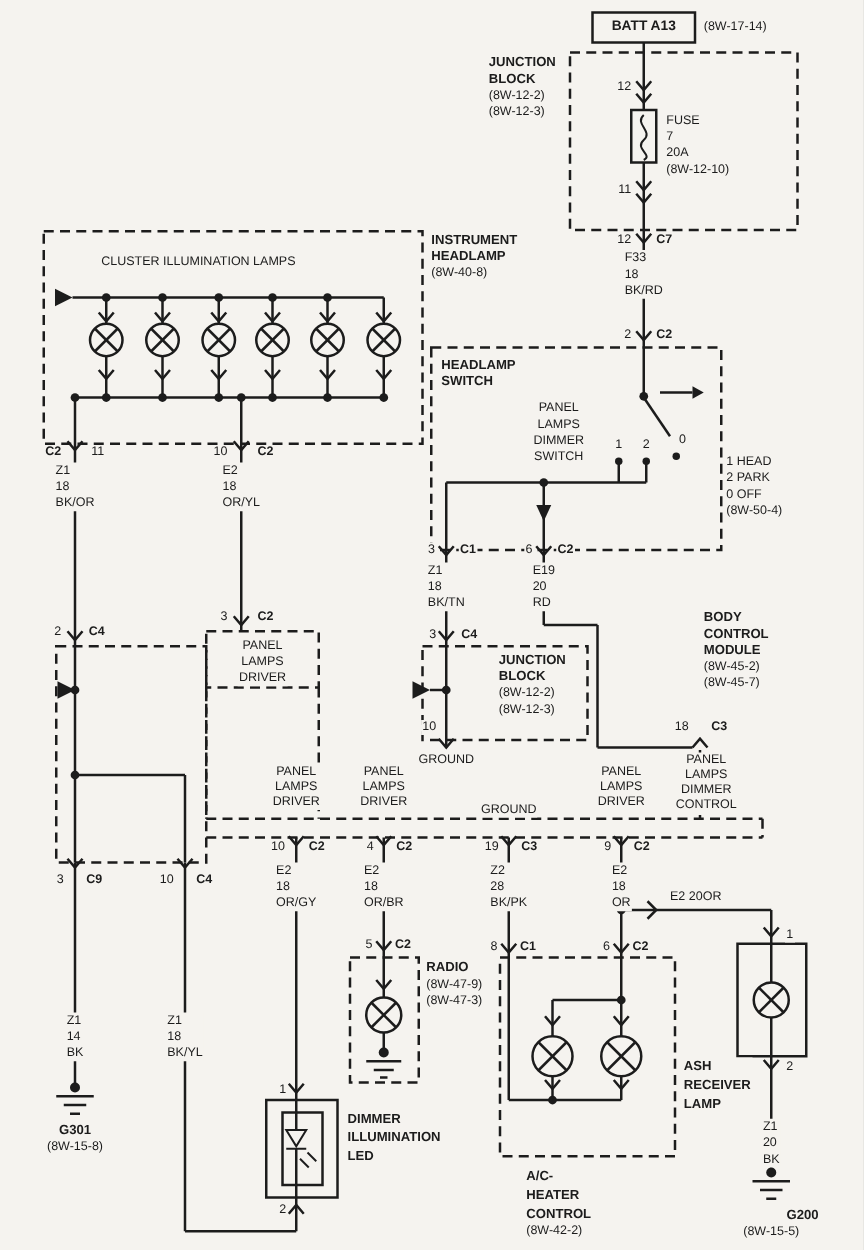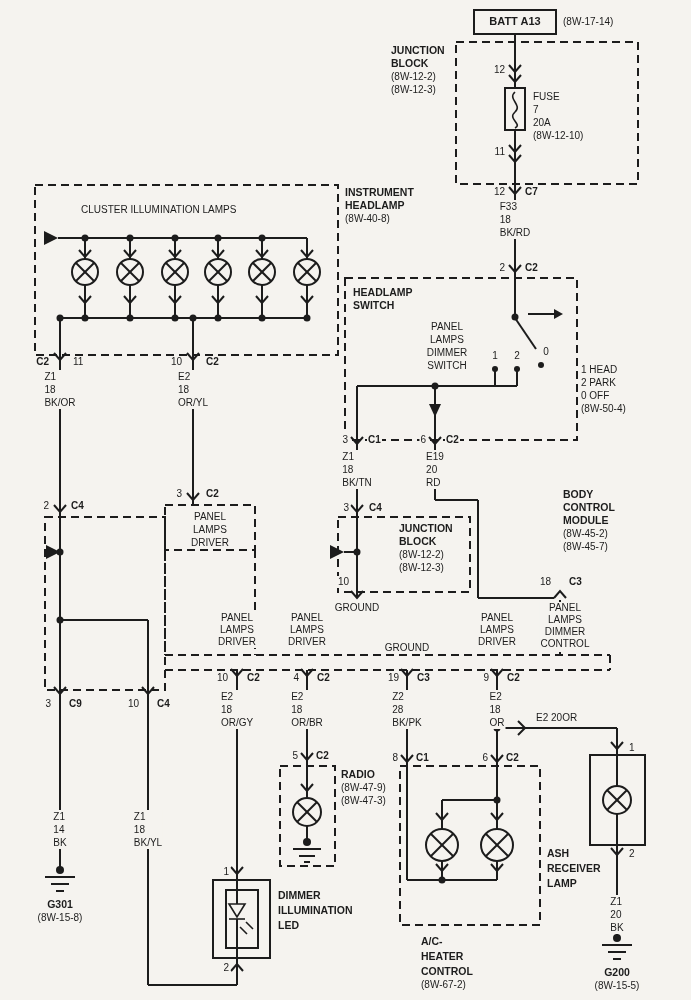--- a/index.html
+++ b/index.html
@@ -441,21 +441,21 @@
 </div>
 
 <div class="lbl r" style="left:399px;top:752px">8</div>
 <div class="lbl b" style="left:415px;top:752px">C1</div>
 <div class="lbl r" style="left:489px;top:752px">6</div>
 <div class="lbl b" style="left:505px;top:752px">C2</div>
 <div class="lbl" style="left:420px;top:934px">
   <div class="t" style="line-height:15px">A/C-</div>
   <div class="t" style="line-height:15px">HEATER</div>
   <div class="t" style="line-height:15px">CONTROL</div>
-  <div>(8W-67-2)</div>
+  <div>(8W-42-2)</div>
 </div>
 
 <div class="lbl" style="left:628px;top:742px">1</div>
 <div class="lbl" style="left:628px;top:848px">2</div>
 <div class="lbl" style="left:546px;top:846px">
   <div class="t" style="line-height:15px">ASH</div>
   <div class="t" style="line-height:15px">RECEIVER</div>
   <div class="t" style="line-height:15px">LAMP</div>
 </div>
 
@@ -470,16 +470,16 @@
   <div>BK/YL</div>
 </div>
 <div class="lbl t c" style="left:60px;top:898px">G301</div>
 <div class="lbl c" style="left:60px;top:912px">(8W-15-8)</div>
 
 <div class="lbl lh13 c" style="left:617px;top:895px">
   <div>Z1</div>
   <div>20</div>
   <div>BK</div>
 </div>
-<div class="lbl t c" style="left:617px;top:966px">G200</div>
+<div class="lbl t c" style="left:642px;top:966px">G200</div>
 <div class="lbl c" style="left:617px;top:980px">(8W-15-5)</div>
 
 </div>
 
 </body></html>

